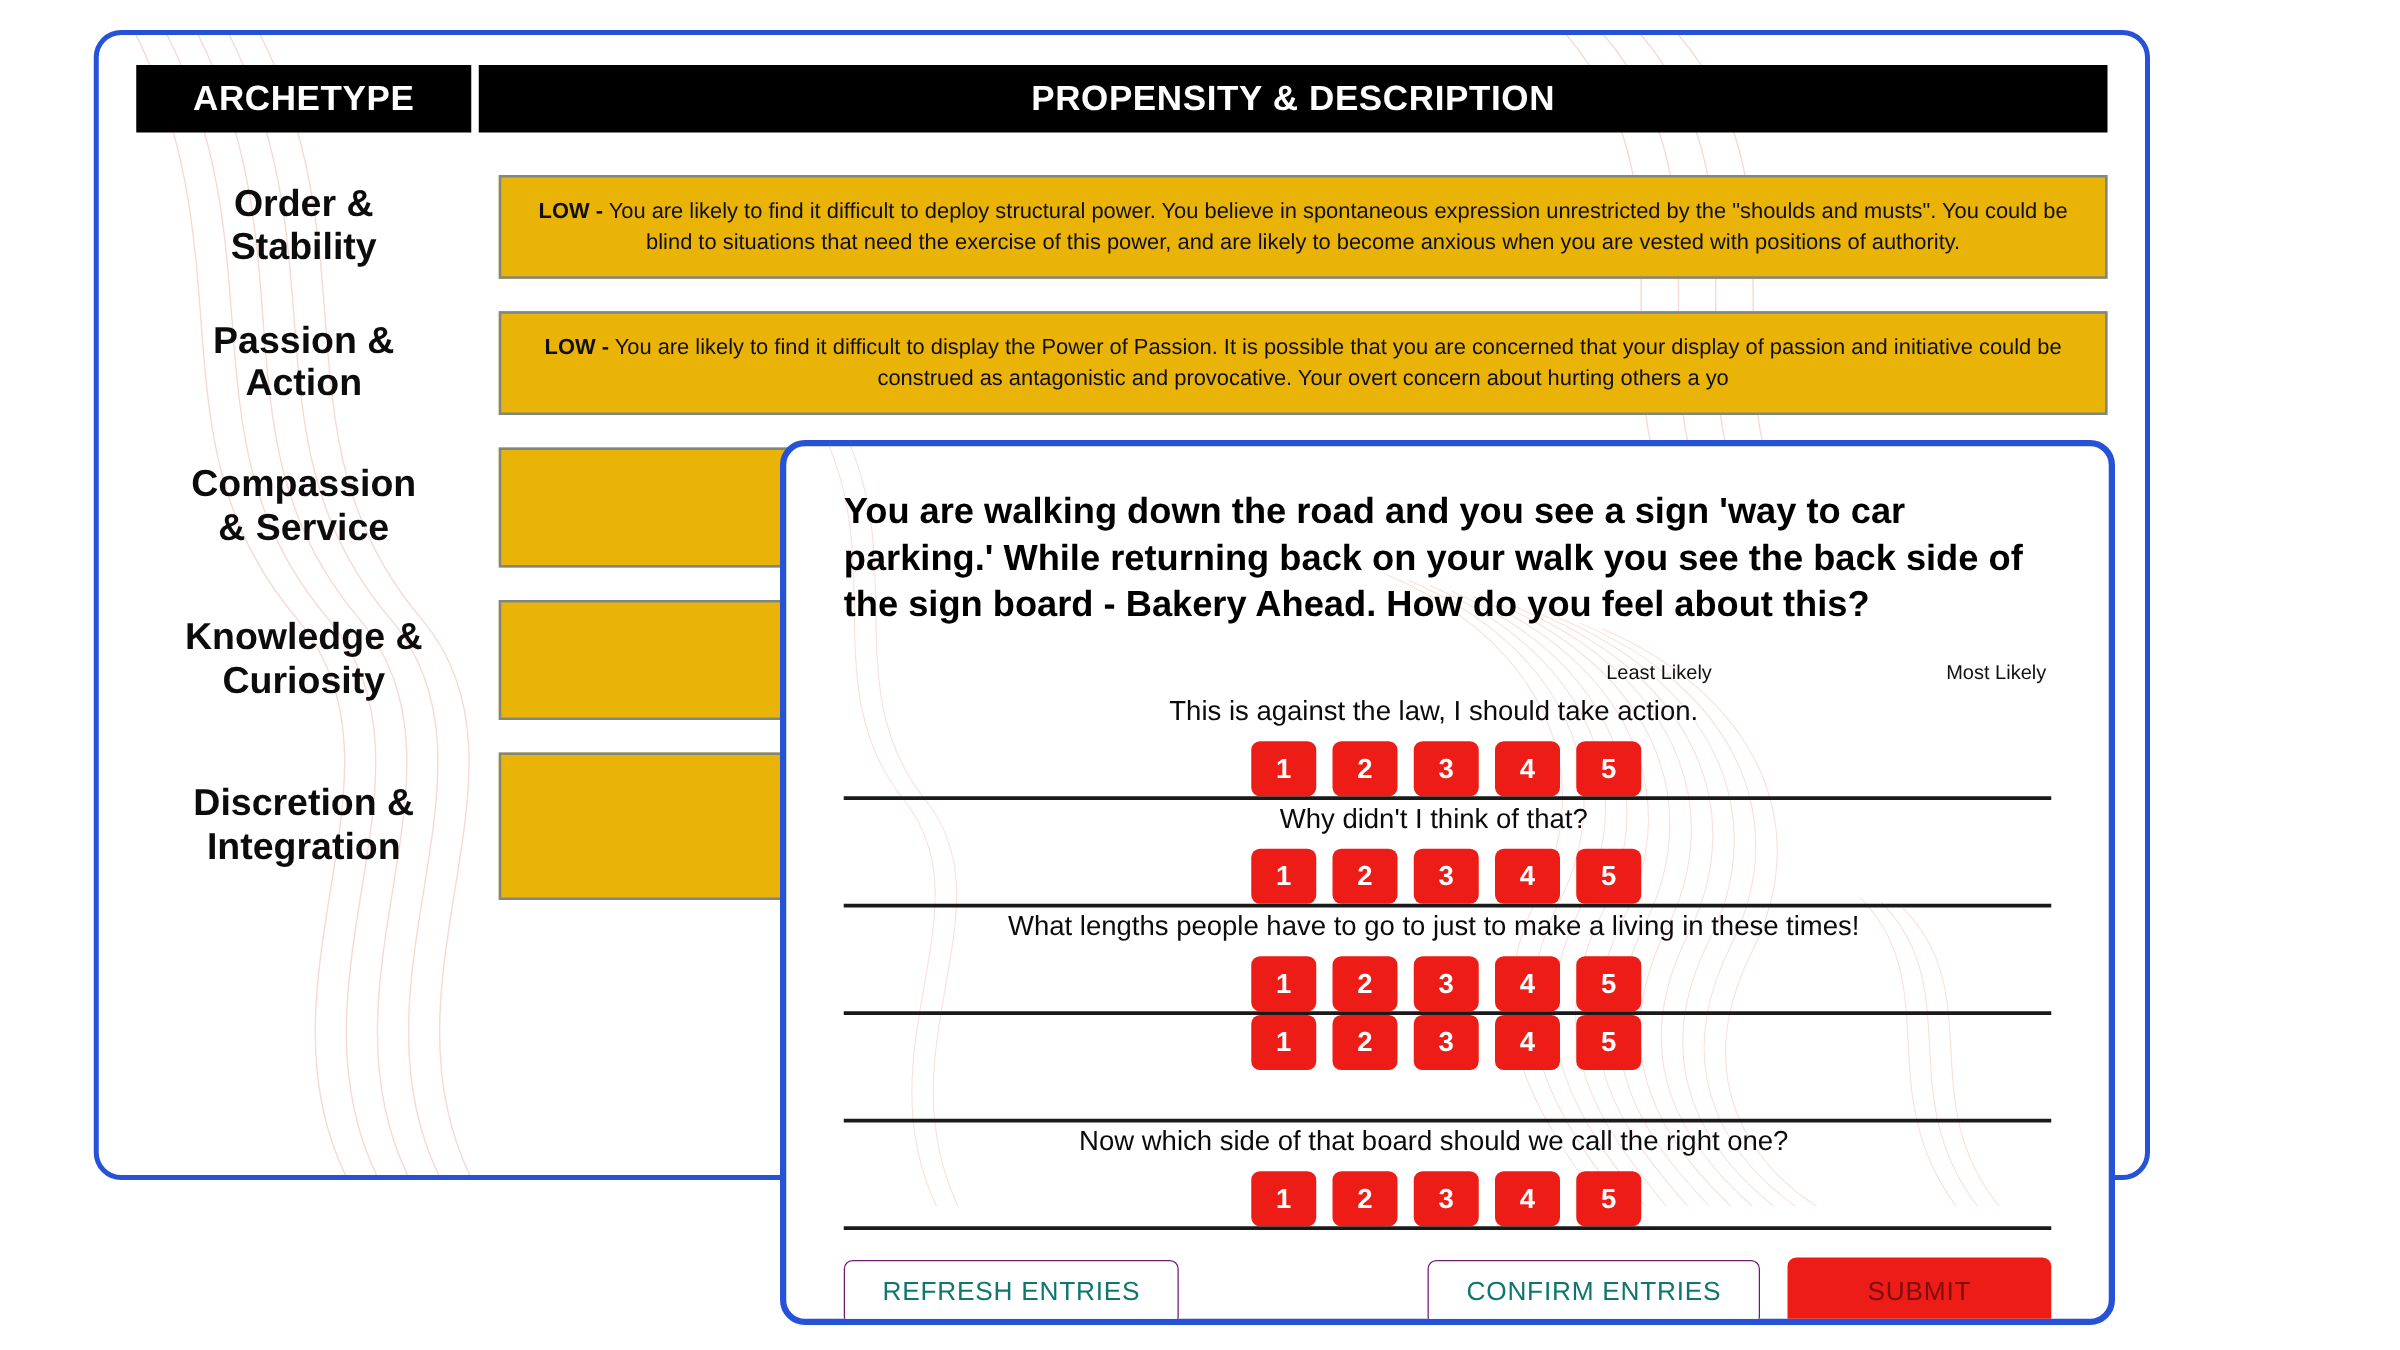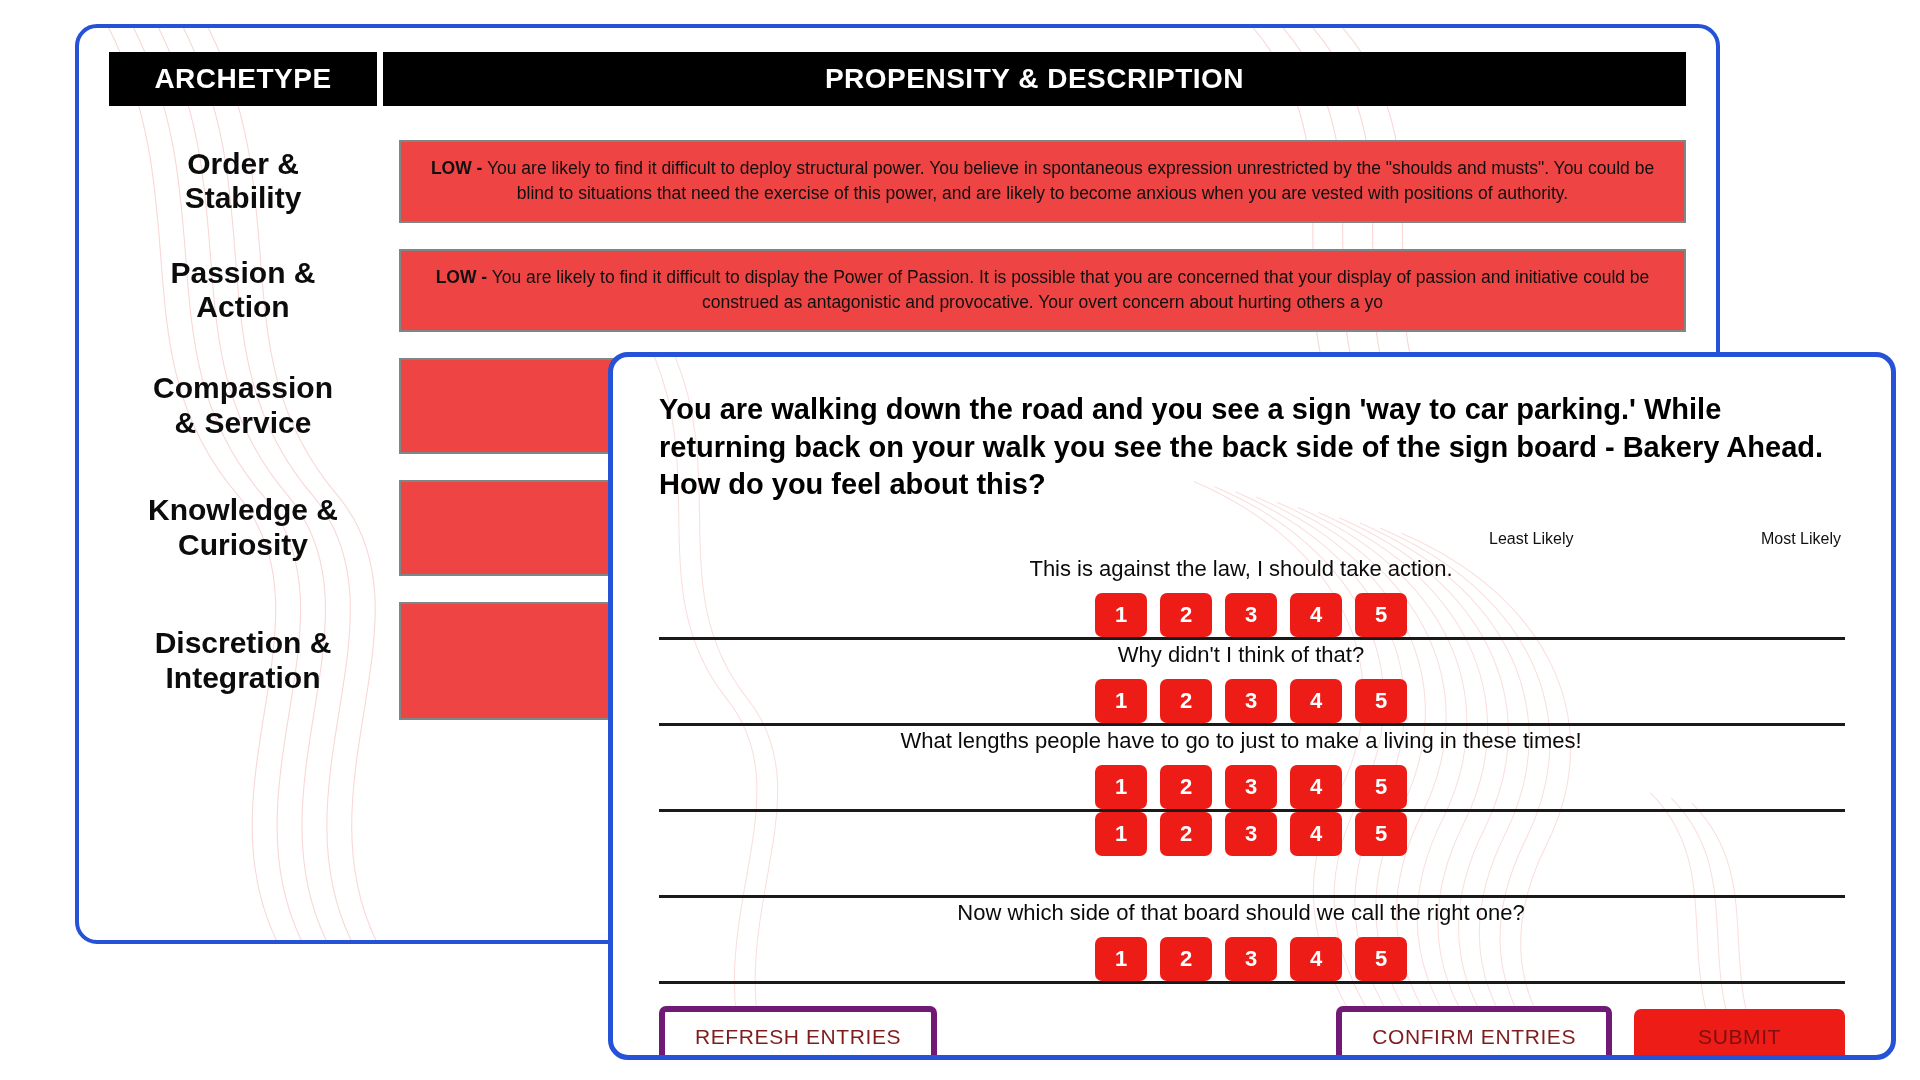--- a/index.html
+++ b/index.html
@@ -77,40 +77,40 @@
     width: 268px;
     text-align: center;
     font-size: 30px;
     font-weight: 800;
     line-height: 1.15;
     color: #0c0c0c;
     white-space: pre-line;
   }
   .desc-box {
     flex: 1;
-    background: #ef4444;
+    background: #eab308;
     border: 2px solid #7d8785;
     padding: 14px 20px;
     font-size: 17.5px;
     line-height: 1.45;
     color: #101010;
     text-align: center;
   }
   .desc-box .lvl {
     font-weight: 800;
   }
   .row-h-3 .desc-box { min-height: 96px; display: flex; align-items: center; justify-content: center; }
   .row-h-4 .desc-box { min-height: 118px; display: flex; align-items: center; justify-content: center; }
 
   
   .modal {
     position: absolute;
-    left: 608px;
+    left: 624px;
     top: 352px;
-    width: 1288px;
+    width: 1068px;
     height: 708px;
     background: #ffffff;
     border: 5px solid #2552d6;
     border-radius: 20px;
     overflow: hidden;
   }
   .modal-inner {
     position: relative;
     width: 100%;
     height: 100%;
@@ -190,23 +190,23 @@
   }
 
   .actions {
     position: relative;
     z-index: 2;
     display: flex;
     align-items: center;
     margin-top: 22px;
   }
   .btn-outline {
-    border: 6px solid #701a75;
+    border: 1px solid #701a75;
     background: #ffffff;
-    color: #7f1d1d;
+    color: #0f766e;
     border-radius: 7px;
     font-size: 21px;
     letter-spacing: 0.6px;
     padding: 13px 30px;
     font-family: "Liberation Sans", sans-serif;
     cursor: pointer;
     white-space: nowrap;
   }
   .btn-submit {
     background: #ed1c16;

